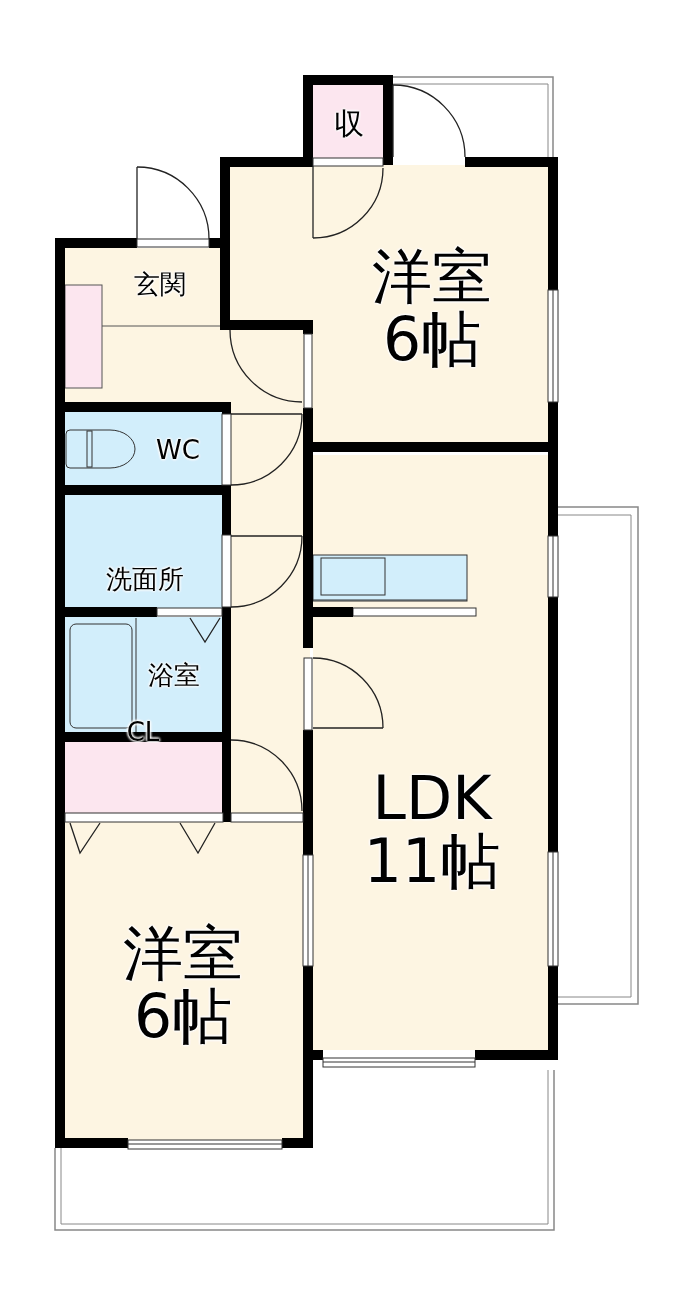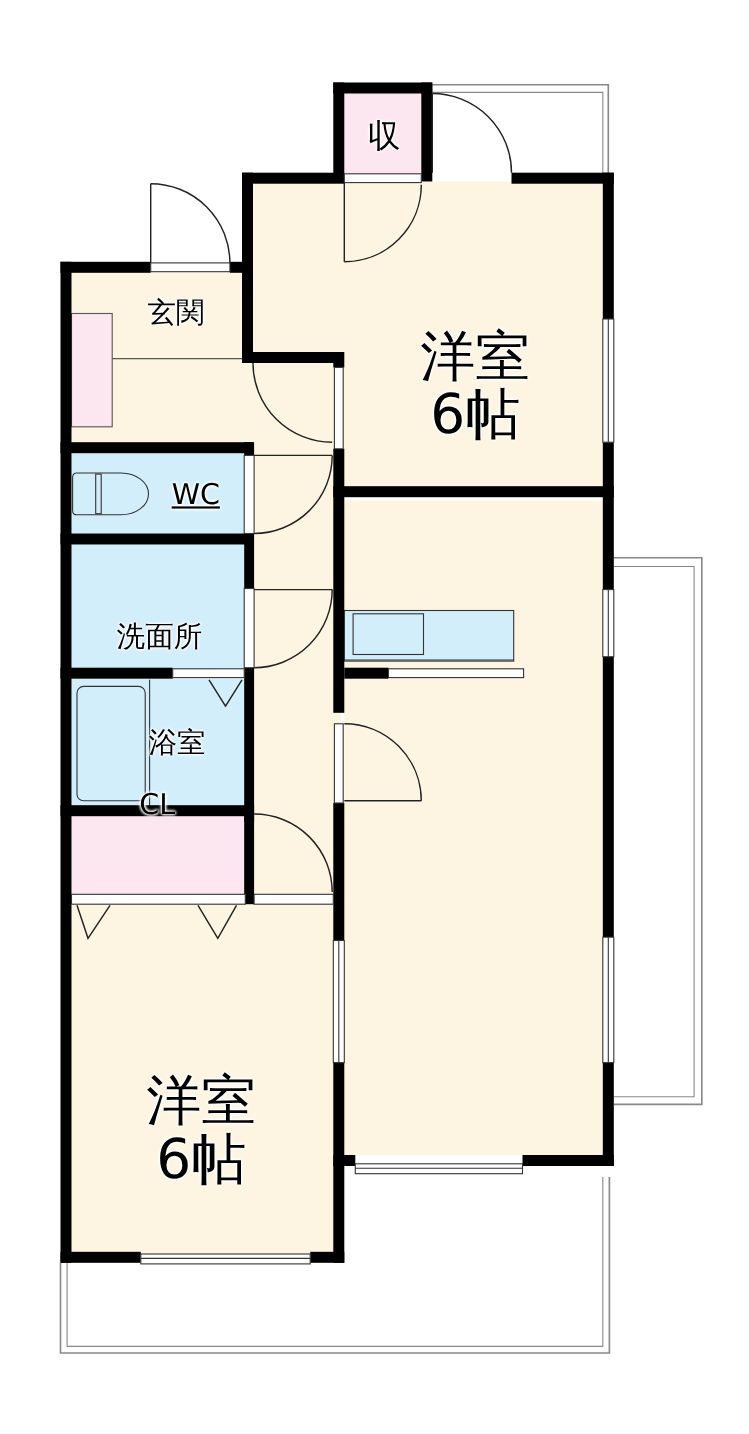--- a/index.html
+++ b/index.html
@@ -3,21 +3,21 @@
   <meta charset="utf-8">
   <style>
     html, body { margin: 0; padding: 0; background: #ffffff; }
     body { width: 681px; height: 1304px; position: relative; overflow: hidden; font-family: "DejaVu Sans", sans-serif; }
     #plan { position: absolute; left: 0; top: 0; width: 681px; height: 1304px; }
     .label {
       position: absolute; color: #000; text-align: center; line-height: 1.05;
       text-shadow: 0 0 3px #fff, 0 0 3px #fff, 0 0 3px #fff, 0 0 3px #fff;
       white-space: nowrap; transform: translate(-50%, -50%);
     }
-    .big { font-size: 50px; margin-top: 42px; }
+    .big { font-size: 60px; }
     .small { font-size: 26px; }
   </style>
 </head>
 <body>
 
 <div id="plan">
   <svg width="681" height="1304" viewBox="0 0 681 1304">
 
     <g fill="none" stroke="#888" stroke-width="1.5">
       <path d="M393 77 H553 V158"></path>
@@ -148,21 +148,25 @@
     </g>
   </svg>
 
   
   <div class="label big" style="left:432px; top:308px;">
     <div>洋室</div>
     <div>6帖</div>
   </div>
   <div class="label small" style="left:349px; top:124px; font-size:30px;">収</div>
   <div class="label small" style="left:160px; top:285px;">玄関</div>
-  <div class="label small" style="left:178px; top:451px;text-decoration:underline;">WC</div>
+  <div class="label small" style="left:178px; top:451px;">WC</div>
   <div class="label small" style="left:145px; top:580px;">洗面所</div>
-  <div class="label small" style="left:161px; top:676px;">浴室</div>
+  <div class="label small" style="left:174px; top:676px;">浴室</div>
   <div class="label small" style="left:143px; top:733px;">CL</div>
+  <div class="label big" style="left:432px; top:830px;">
+    <div>LDK</div>
+    <div>11帖</div>
+  </div>
   <div class="label big" style="left:183px; top:985px;">
     <div>洋室</div>
     <div>6帖</div>
   </div>
 </div>
 
 </body></html>

